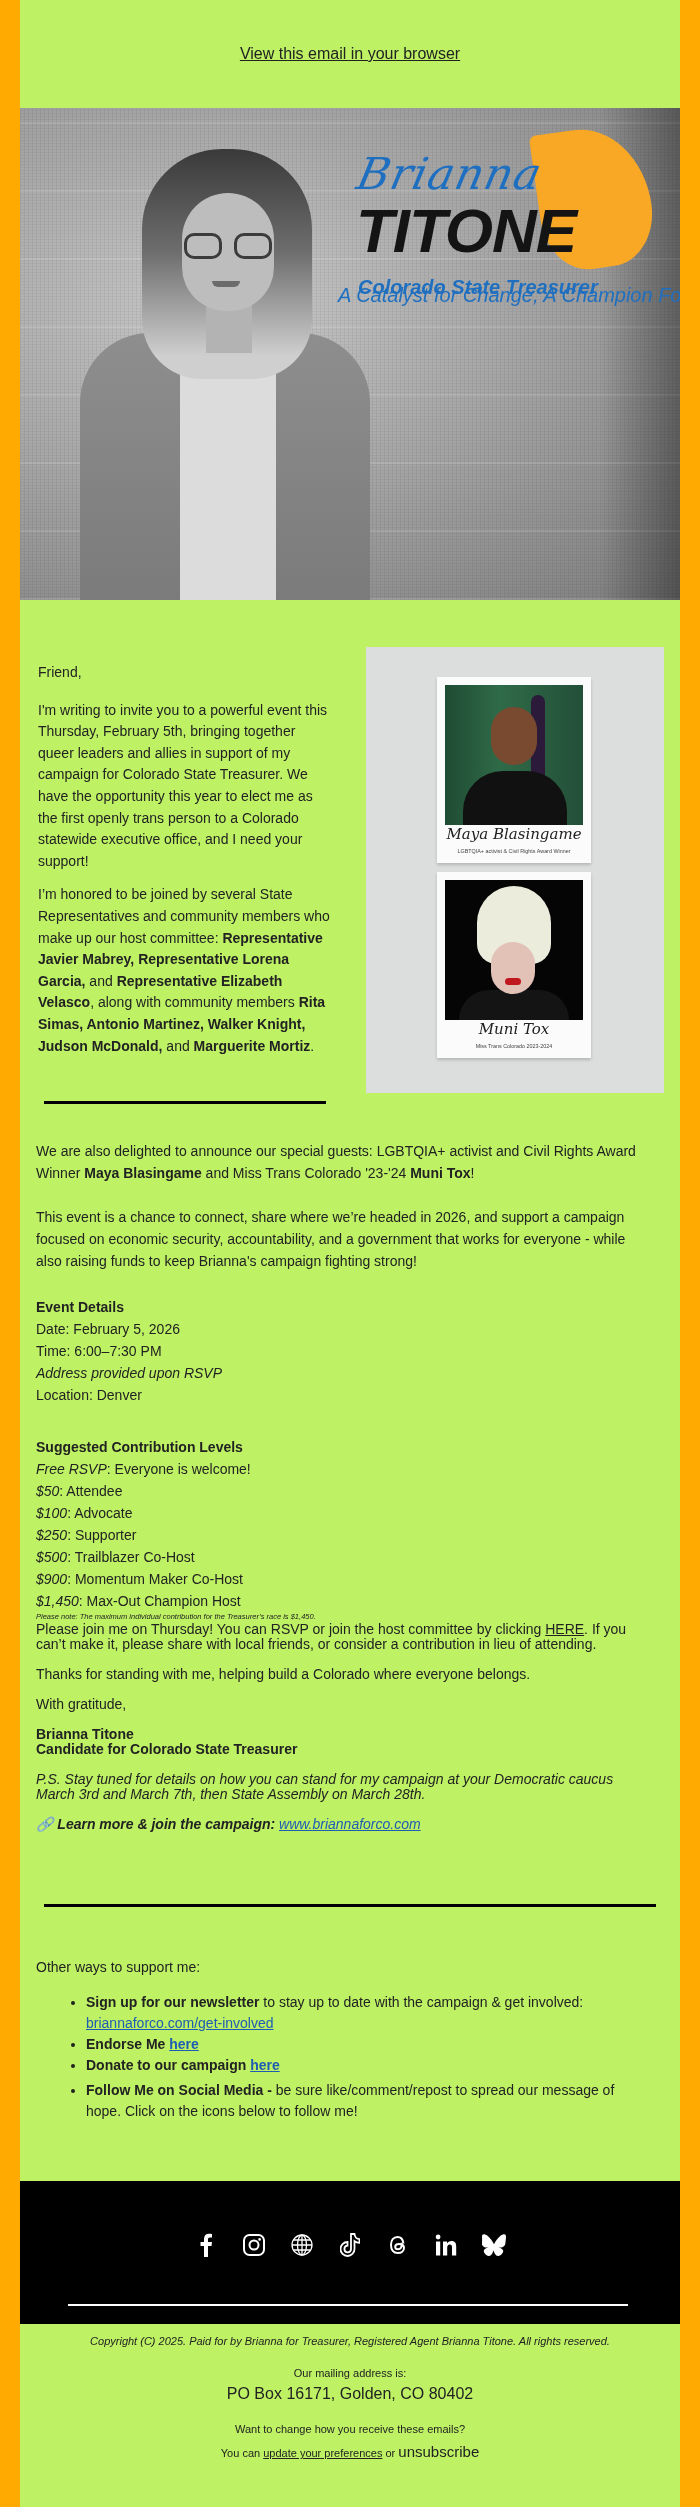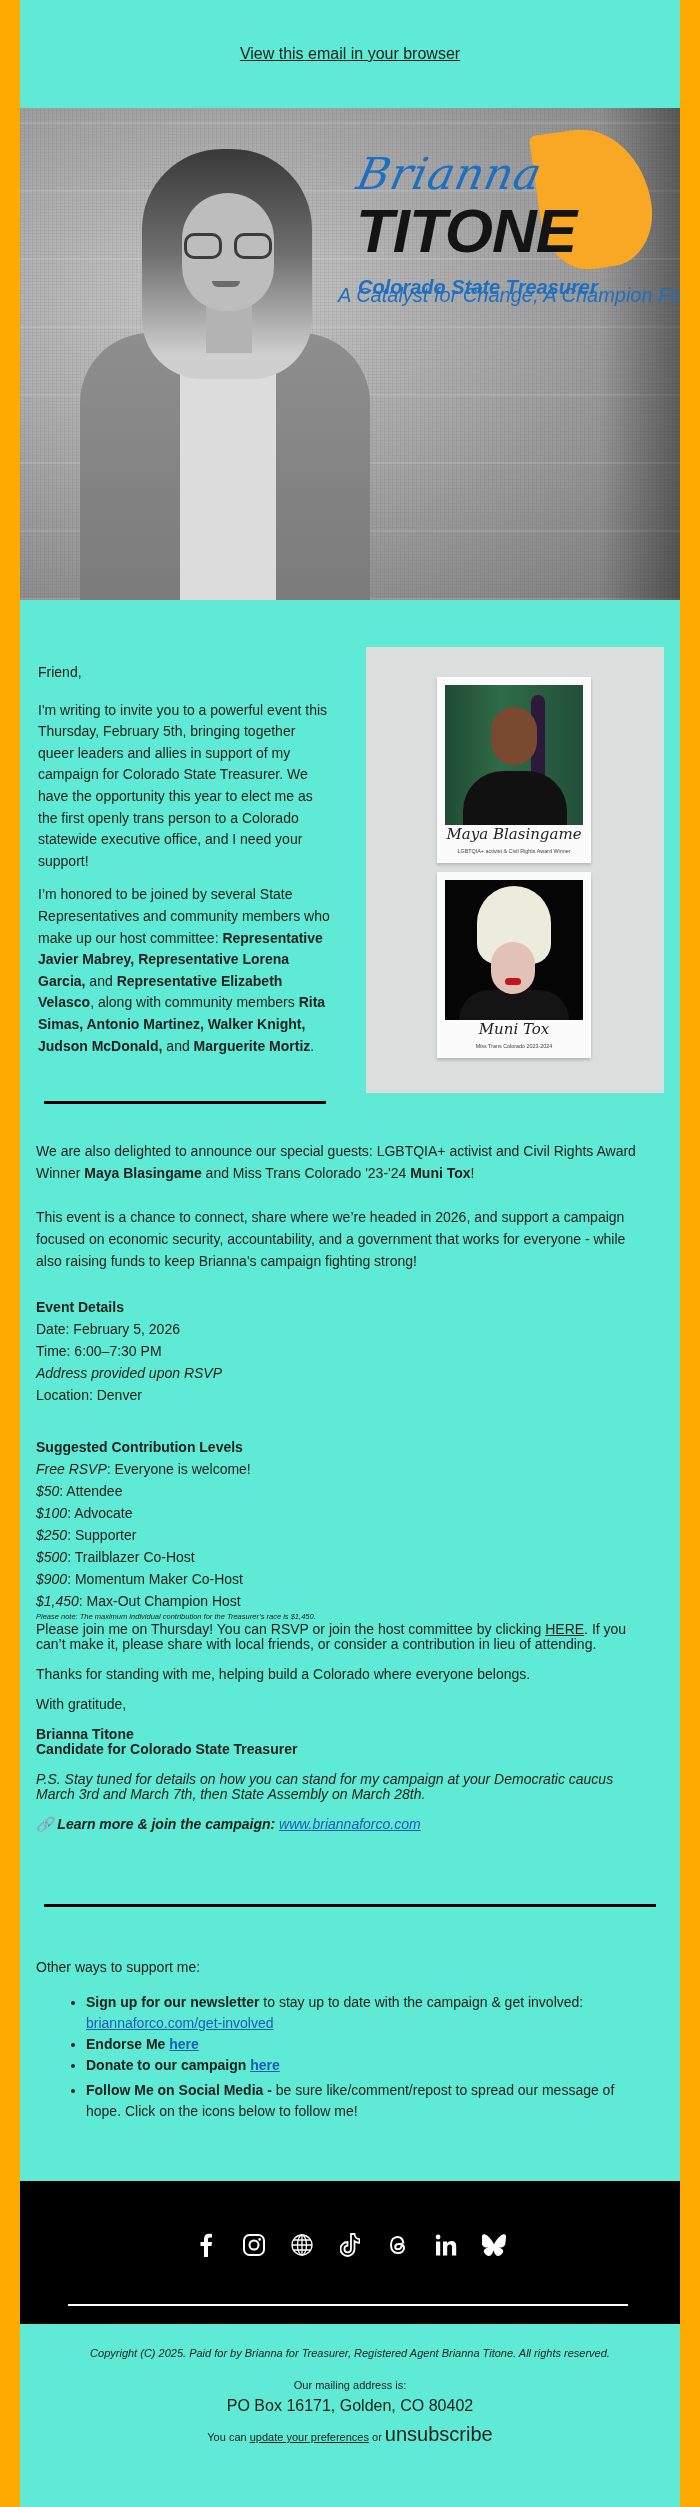--- a/index.html
+++ b/index.html
@@ -1,19 +1,19 @@
 <!DOCTYPE html>
 <html><head>
 <meta charset="utf-8">
 <style>
   * { box-sizing: border-box; margin: 0; padding: 0; }
   html, body { width: 700px; background: #FFAA00; }
   body { font-family: "Liberation Sans", sans-serif; color: #222; }
   .frame { width: 700px; height: 2507px; background: #FFAA00; padding: 0 20px; position: relative; }
-  .inner { width: 660px; background: #5eead4; height: 2507px; position: relative; }
+  .inner { width: 660px; background: #bef264; height: 2507px; position: relative; }
 
   .preheader { height: 108px; display: flex; align-items: center; justify-content: center; }
   .preheader a { font-size: 16px; color: #222; text-decoration: underline; }
 
   
   .hero { position: relative; width: 660px; height: 492px; overflow: hidden;
     background:
       radial-gradient(ellipse at 30% 40%, #c9c9c9 0%, #a6a6a6 45%, #7c7c7c 100%);
   }
   .hero .wall { position: absolute; inset: 0;
@@ -100,27 +100,27 @@
   .other a { color: #1E5CB3; text-decoration: underline; text-align: right; }
   .other b a { font-weight: bold; }
 
   
   .social { position: absolute; left: 0; top: 2181px; width: 660px; height: 143px; background: #000; }
   .icons { position: absolute; top: 51px; left: 0; right: 0; display: flex; justify-content: center; gap: 22px; }
   .icons .ic { width: 26px; height: 26px; display: flex; align-items: center; justify-content: center; color: #fff; }
   .social .wline { position: absolute; left: 48px; top: 123px; width: 560px; height: 2px; background: #fff; }
 
   .legal { position: absolute; left: 0; top: 2324px; width: 660px; text-align: center; }
-  .legal .copy { margin-top: 23px; font-size: 11px; font-style: italic; color: #222; }
+  .legal .copy { margin-top: 11px; font-size: 11px; font-style: italic; color: #222; }
   .legal .mail-label { margin-top: 20px; font-size: 11px; }
   .legal .addr { margin-top: 6px; font-size: 16px; }
   .legal .want { margin-top: 20px; font-size: 11px; }
   .legal .prefs { margin-top: 8px; font-size: 11px; }
   .legal .prefs a { color: #222; text-decoration: underline; }
-  .legal .prefs .unsub { font-size: 20px; color: #222; text-decoration: none; }
+  .legal .prefs .unsub { font-size: 15px; color: #222; text-decoration: none; }
 </style>
 </head>
 <body>
 
 <div class="frame">
  <div class="inner">
 
   <div class="preheader">
     <a href="#">View this email in your browser</a>
   </div>
@@ -270,17 +270,18 @@
             </svg>
       </a>
     </div>
     <div class="wline"></div>
   </div>
 
   <div class="legal">
     <div class="copy">Copyright (C) 2025. Paid for by Brianna for Treasurer, Registered Agent Brianna Titone. All rights reserved.</div>
     <div class="mail-label">Our mailing address is:</div>
     <div class="addr">PO Box 16171, Golden, CO 80402</div>
+    <div class="want">Want to change how you receive these emails?</div>
     <div class="prefs"><span>You can </span><a href="#">update your preferences</a><span> or </span><a href="#" class="unsub">unsubscribe</a></div>
   </div>
 
  </div>
 </div>
 
 </body></html>

